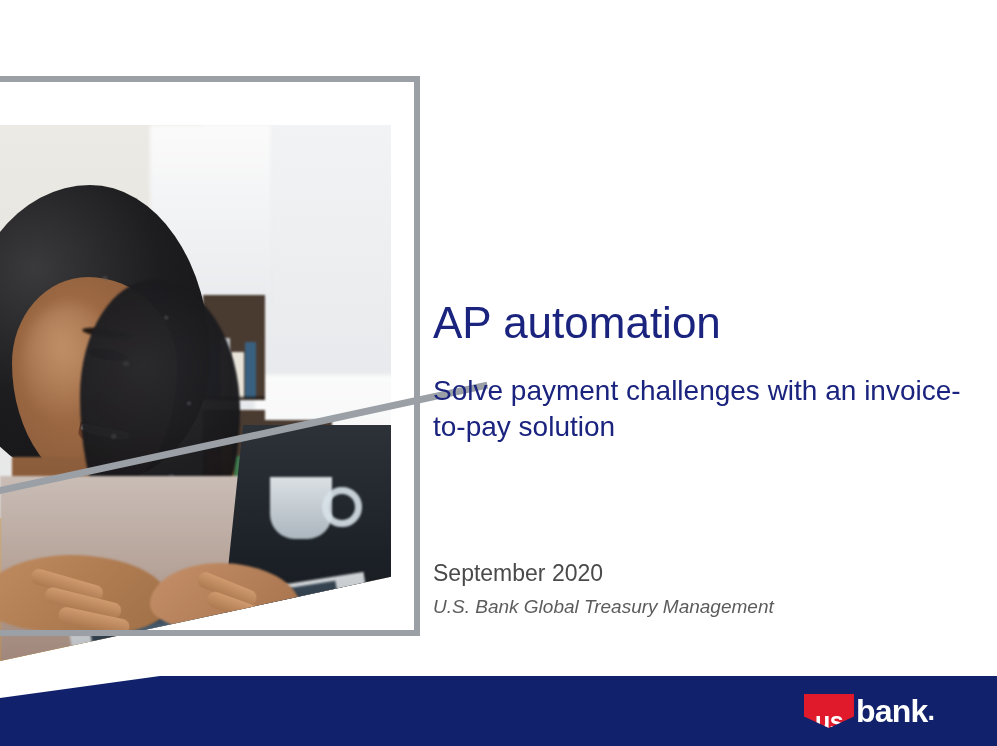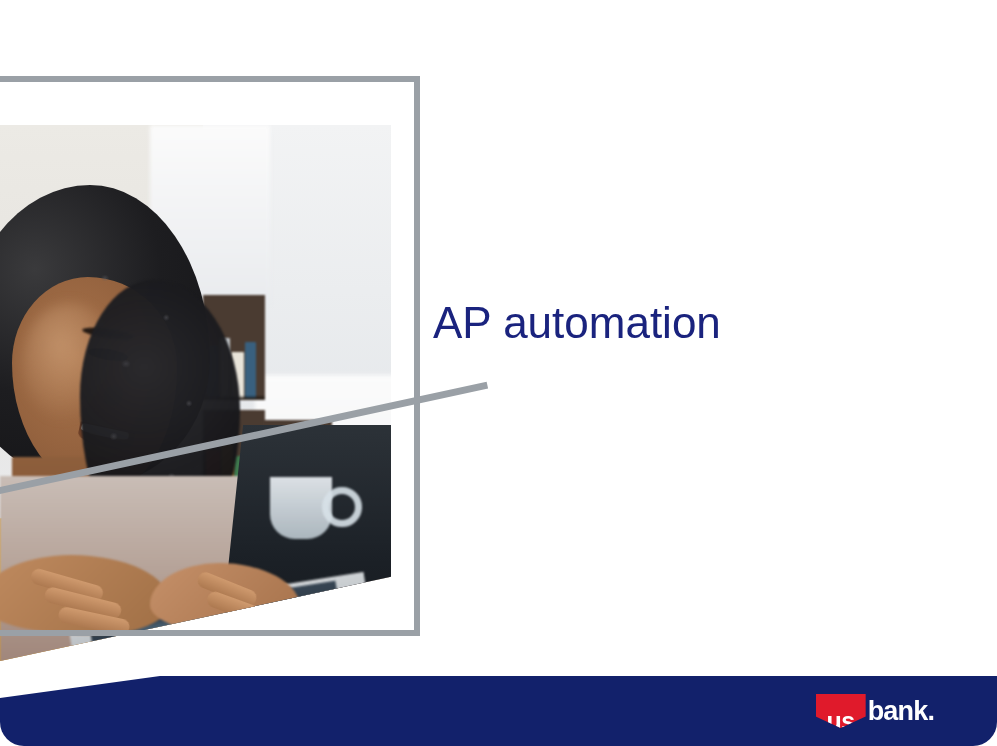--- a/index.html
+++ b/index.html
@@ -12,21 +12,20 @@
     font-family: "Liberation Sans", sans-serif;
     -webkit-font-smoothing: antialiased;
   }
 
   .slide {
     position: relative;
     width: 997px;
     height: 746px;
     background: #ffffff;
     overflow: hidden;
-    border-radius: 24px;
   }
 
   
   .hero-wrap {
     position: absolute;
     left: 0;
     top: 0;
     width: 440px;
     height: 700px;
   }
@@ -392,21 +391,21 @@
     font-weight: bold;
     font-size: 25px;
     line-height: 26px;
     letter-spacing: -0.5px;
     padding-top: 14px;
   }
   .logo-bank {
     color: #ffffff;
     font-family: "Liberation Sans", sans-serif;
     font-weight: bold;
-    font-size: 27px;
+    font-size: 32px;
     line-height: 28px;
     letter-spacing: -0.8px;
     margin-left: 2px;
   }
   .logo-dot {
     color: #ffffff;
     font-weight: bold;
     font-size: 27px;
     line-height: 28px;
   }
@@ -536,22 +535,27 @@
         <span class="finger" style="left:206px;top:474px;width:58px;transform:rotate(20deg);"></span>
       </div>
     </div>
 
     <div class="frame-outline"></div>
     <div class="frame-diagonal"></div>
   </div>
 
   <div class="content">
     <h1 class="slide-title">AP automation</h1>
+    <h2 class="slide-subtitle">Solve payment challenges with an invoice-to-pay solution</h2>
   </div>
 
+  <div class="meta">
+    <p class="meta-date">September 2020</p>
+    <p class="meta-org">U.S. Bank Global Treasury Management</p>
+  </div>
 
   <div class="footer-bar">
     <div class="logo">
       <span class="logo-shield">
         <span class="logo-us">us</span>
       </span>
       <span class="logo-bank">bank</span>
       <span class="logo-dot">.</span>
     </div>
   </div>

